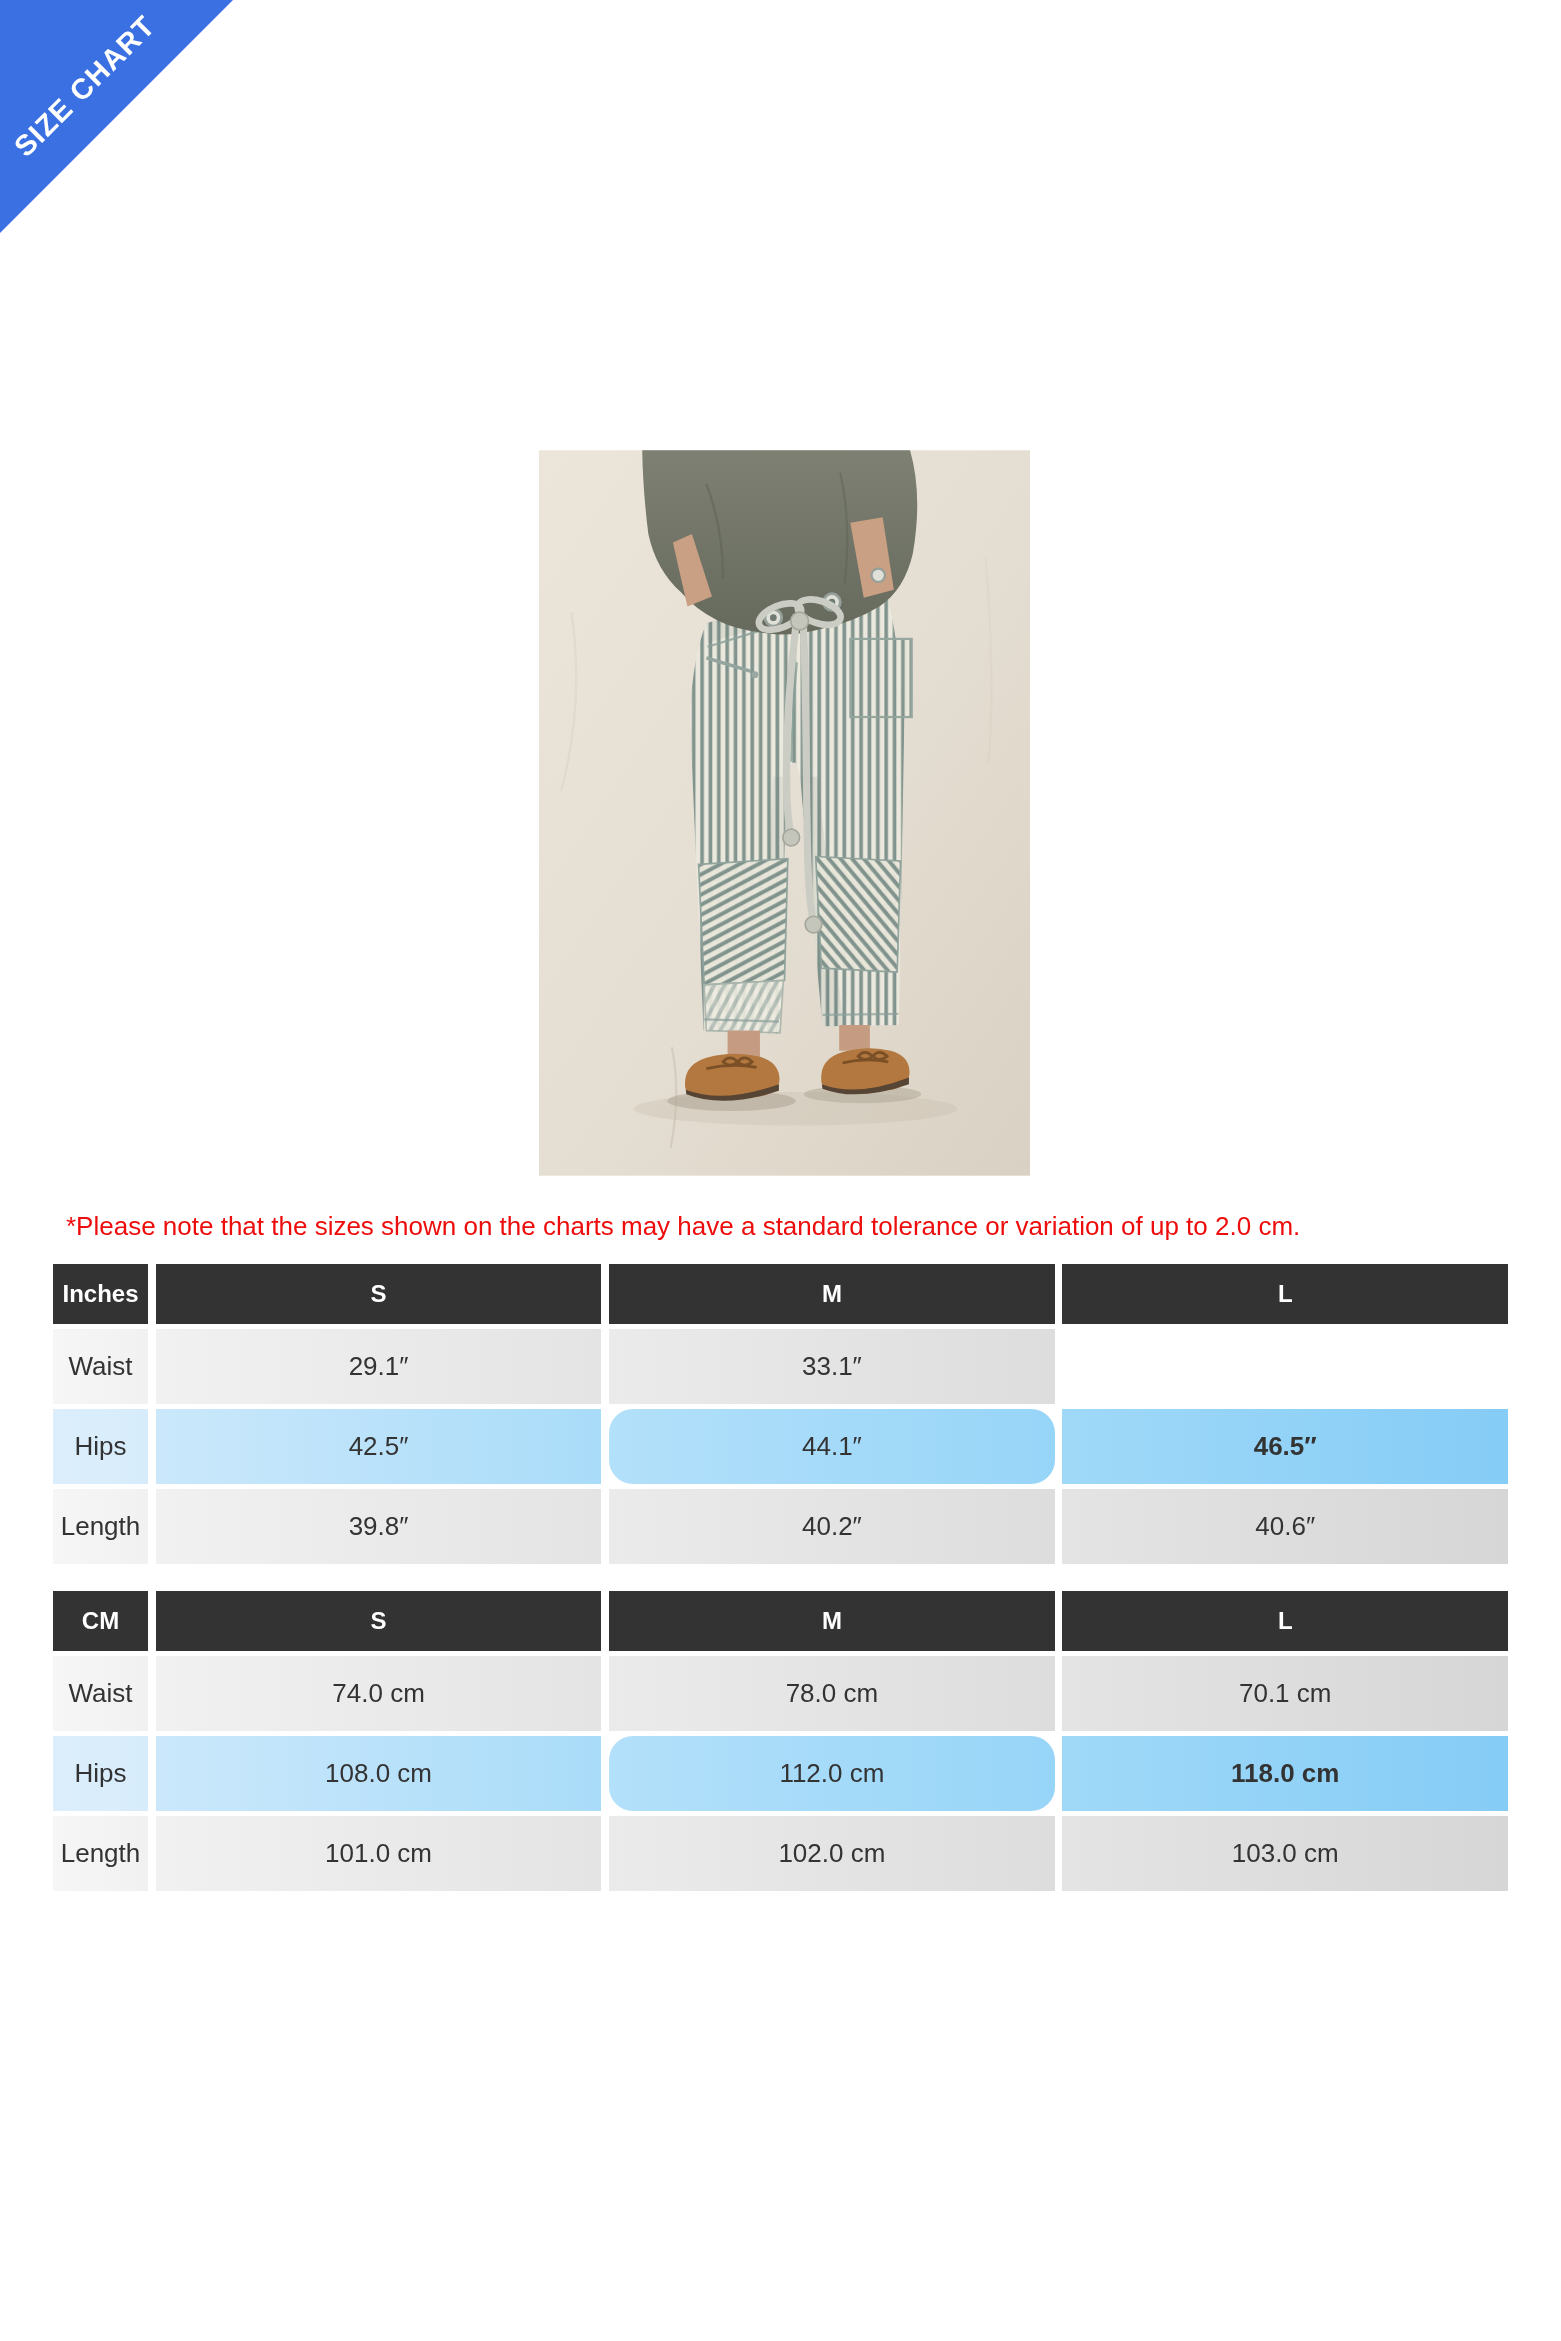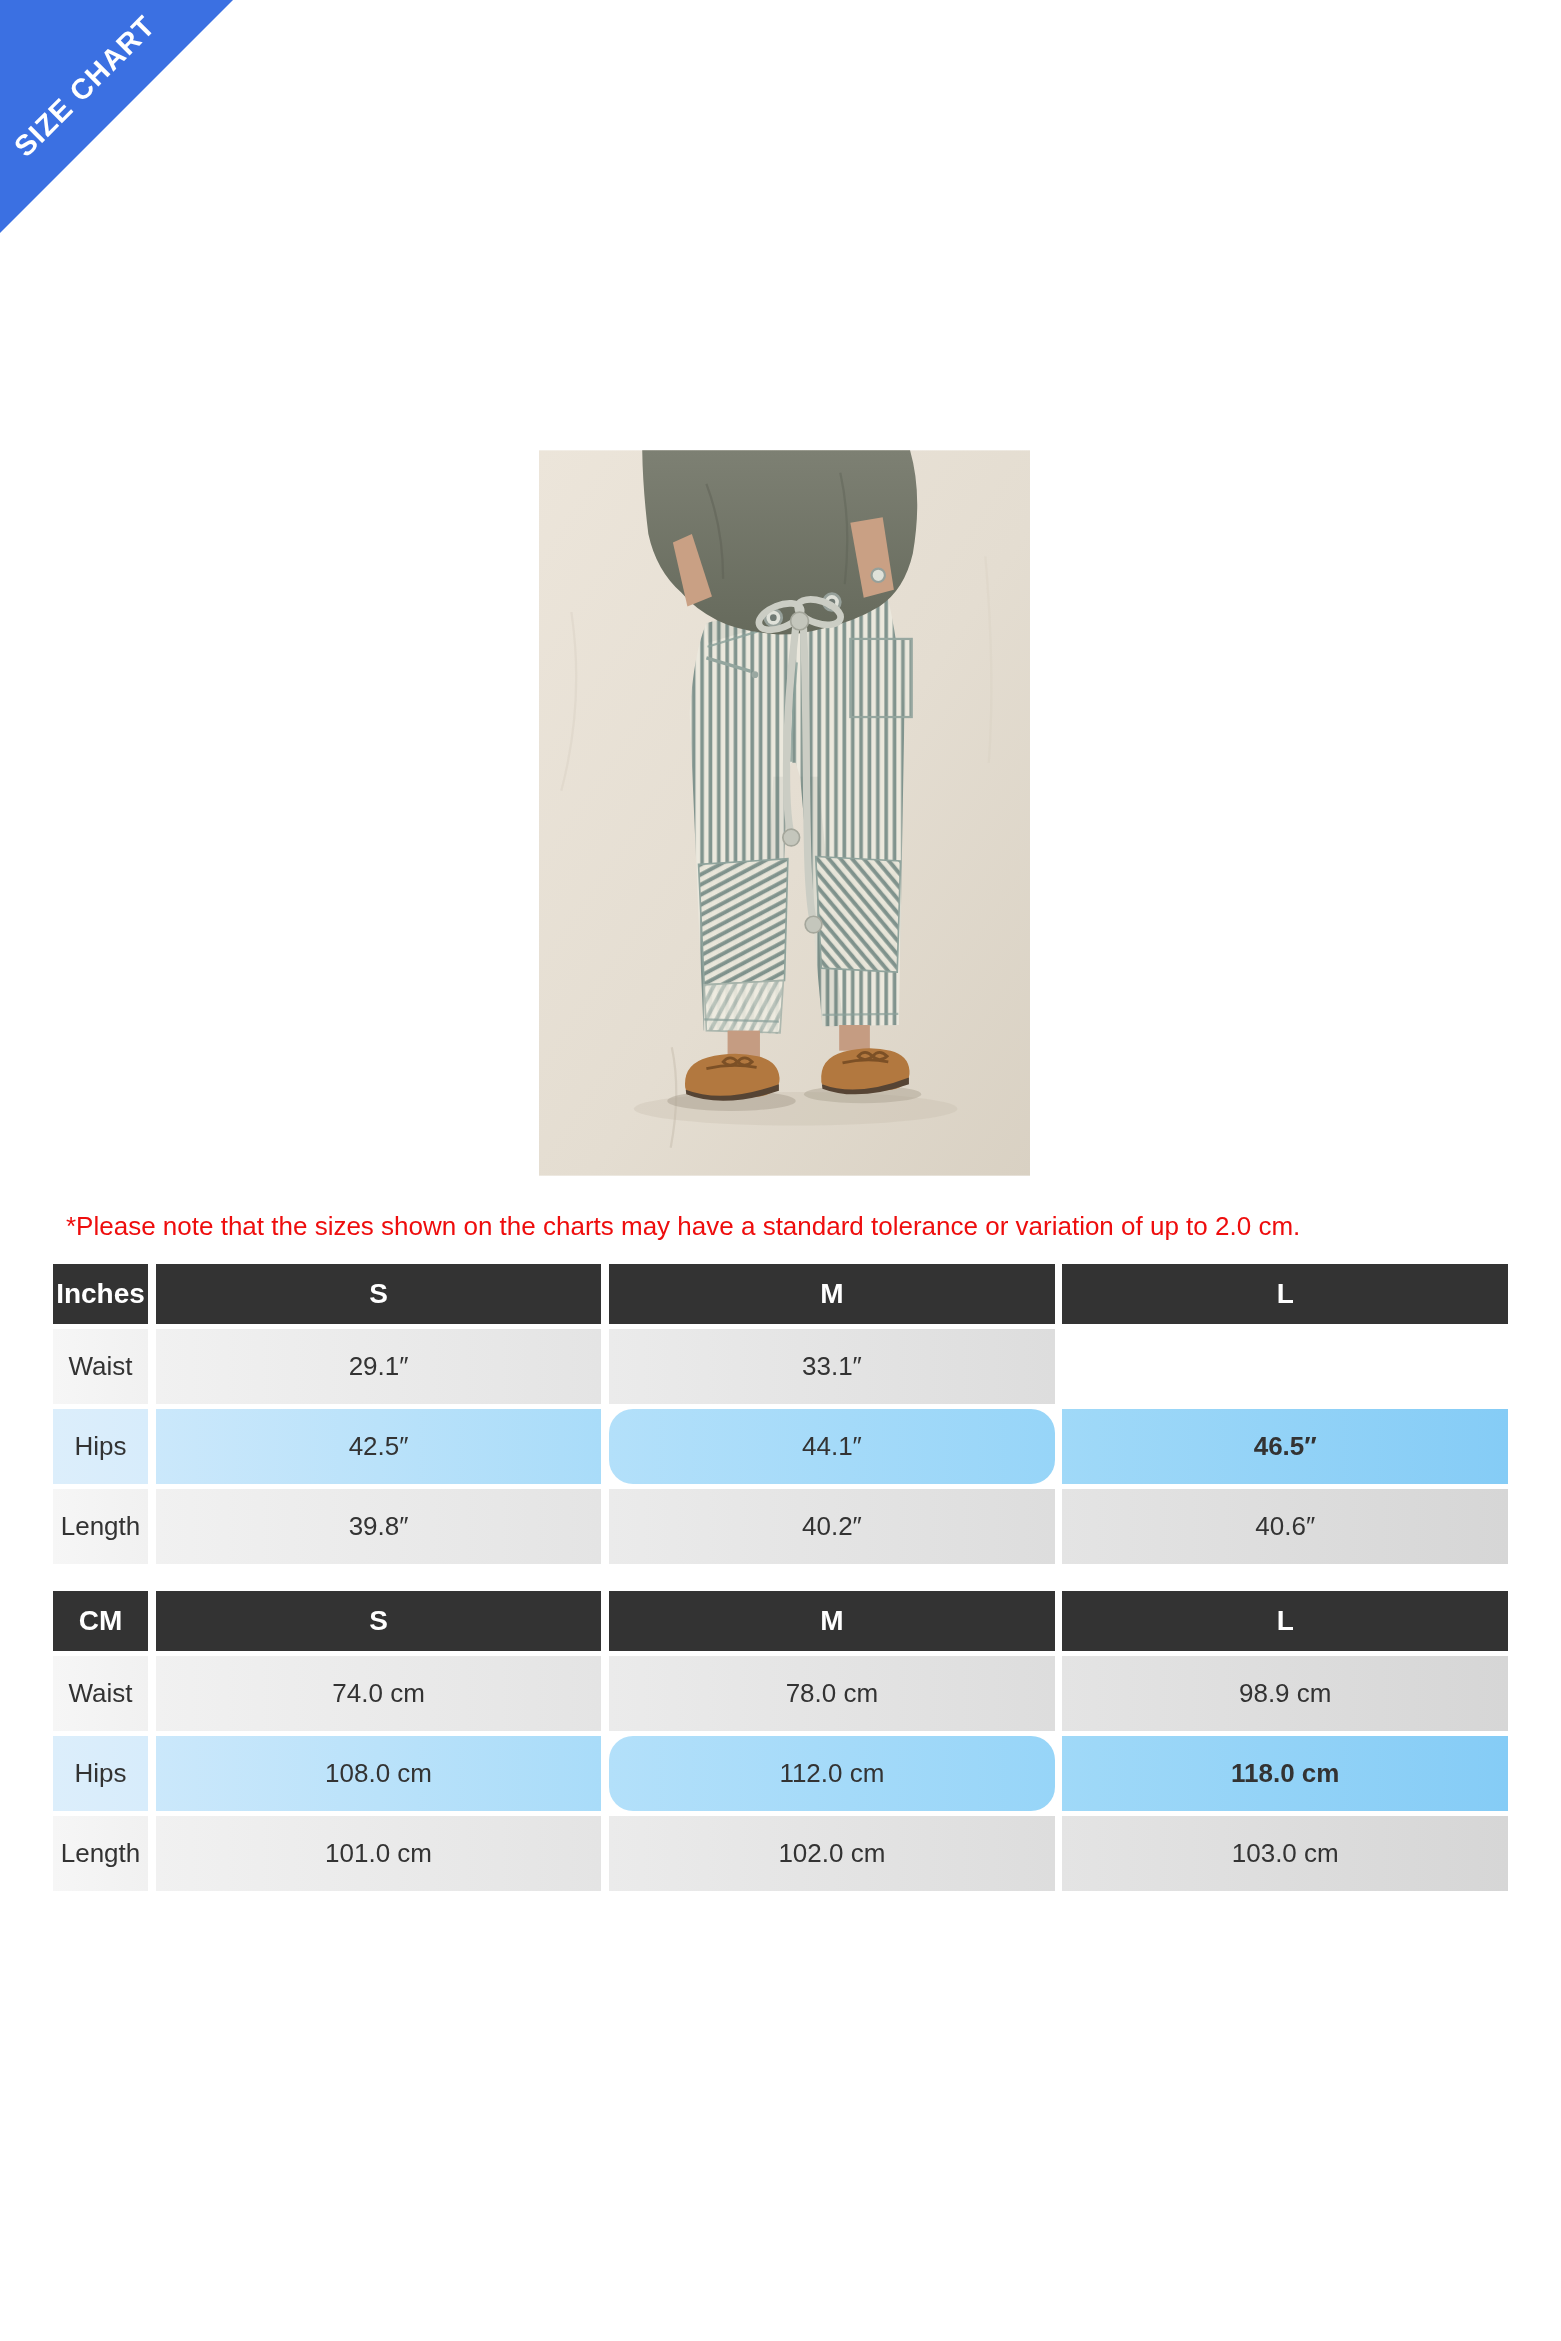--- a/index.html
+++ b/index.html
@@ -54,21 +54,21 @@
     margin-bottom:5px;
   }
   .cell{
     display:flex;align-items:center;justify-content:center;
     font-size:26px;color:var(--table-text,#333);
     height:75px;
   }
   .trow.thead .cell{
     height:60px;
     background:var(--header-dark,#333);
-    color:#fff;font-weight:bold;font-size:28px;
+    color:#fff;font-weight:bold;font-size:24px;
   }
   
   .trow.gray .cell:nth-child(1){background:linear-gradient(90deg,#f6f6f6,#f1f1f1);}
   .trow.gray .cell:nth-child(2){background:linear-gradient(90deg,#f1f1f1,#e4e4e4);}
   .trow.gray .cell:nth-child(3){background:linear-gradient(90deg,#ebebeb,#dddddd);}
   .trow.gray .cell:nth-child(4){background:linear-gradient(90deg,#e4e4e4,#d6d6d6);}
   
   .trow.highlight .cell:nth-child(1){background:linear-gradient(90deg,var(--highlight-start,#dceefb),#d7ecfb);}
   .trow.highlight .cell:nth-child(2){background:linear-gradient(90deg,#cbe8fb,#a9dcf9);}
   .trow.highlight .cell:nth-child(3){background:linear-gradient(90deg,#b3e0fa,#97d5f8);border-radius:24px;}
@@ -236,21 +236,21 @@
     <div class="trow thead">
       <div class="cell">CM</div>
       <div class="cell">S</div>
       <div class="cell">M</div>
       <div class="cell">L</div>
     </div>
     <div class="trow gray">
       <div class="cell">Waist</div>
       <div class="cell">74.0 cm</div>
       <div class="cell">78.0 cm</div>
-      <div class="cell">98.9 cm</div>
+      <div class="cell">70.1 cm</div>
     </div>
     <div class="trow highlight">
       <div class="cell">Hips</div>
       <div class="cell">108.0 cm</div>
       <div class="cell">112.0 cm</div>
       <div class="cell">118.0 cm</div>
     </div>
     <div class="trow gray">
       <div class="cell">Length</div>
       <div class="cell">101.0 cm</div>

